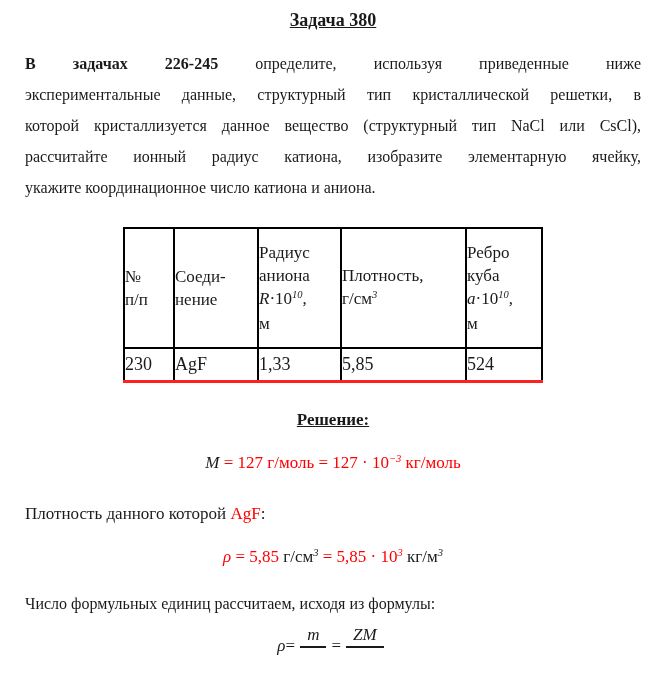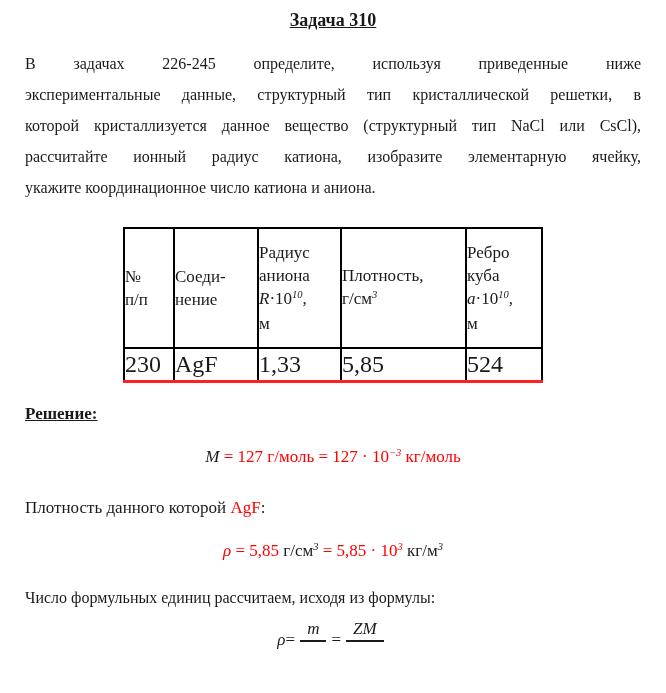--- a/index.html
+++ b/index.html
@@ -15,43 +15,43 @@
     text-align: center; font-size: 18px; font-weight: bold;
     text-decoration: underline; line-height: 21px;
   }
 
   .intro { margin-top: 17px; font-size: 16px; }
   .jline {
     line-height: 31px; text-align: justify; text-align-last: justify;
     width: 616px;
   }
   .jline-last { text-align: center; text-align-last: left; }
-  .intro b { font-weight: normal; }
+  .intro b { font-weight: bold; }
 
   table.data-table {
     margin: 24px auto 0; border-collapse: collapse; table-layout: fixed;
     width: 418px;
   }
   table.data-table th, table.data-table td {
     border: 2px solid #000000; text-align: left; vertical-align: middle;
     font-weight: normal; font-size: 17px;
   }
   tr.header-row { height: 120px; }
   tr.header-row th { line-height: 23px; }
   tr.data-row { height: 33px; }
-  tr.data-row td { font-size: 24px; }
+  tr.data-row td { font-size: 18px; }
   table.data-table { border-bottom: 3px solid #ff2020; }
   .col-num { width: 50px; } .col-comp { width: 84px; } .col-rad { width: 83px; }
   .col-dens { width: 125px; } .col-edge { width: 76px; }
   .pre { white-space: pre-line; }
   .var { font-style: italic; }
   .sup { font-size: 0.62em; position: relative; top: -0.55em; font-style: italic; }
 
   .solution-heading {
-    margin-top: 20px; font-size: 17px; font-weight: bold;
+    margin-top: 26px; text-align: center; font-size: 17px; font-weight: bold;
     text-decoration: underline; line-height: 21px;
   }
   .label-line { margin-top: 24px; font-size: 17px; line-height: 21px; }
   .label-line.density { margin-top: 28px; }
   .red { color: #ff0000; }
   .formula {
     text-align: center; font-size: 17px; line-height: 21px;
   }
   .m-formula { margin-top: 22px; }
   .rho-formula { margin-top: 22px; }
@@ -61,21 +61,21 @@
   .frac { display: inline-block; vertical-align: middle; text-align: center; margin: 0 5px; }
   .frac .num { display: block; padding: 0 7px 2px; line-height: 19px; }
   .frac .bar { display: block; height: 0; border-top: 2px solid #1a1a1a; }
   .frac .den { display: block; height: 22px; }
 </style>
 </head>
 <body>
 
 <div class="page">
 
-  <div class="title">Задача 310</div>
+  <div class="title">Задача 380</div>
 
   <div class="intro">
     <div class="jline"><b>В задачах 226-245</b> <span>определите, используя приведенные ниже</span></div>
     <div class="jline">экспериментальные данные, структурный тип кристаллической решетки, в</div>
     <div class="jline">которой кристаллизуется данное вещество (структурный тип NaCl или CsCl),</div>
     <div class="jline">рассчитайте ионный радиус катиона, изобразите элементарную ячейку,</div>
     <div class="jline jline-last">укажите координационное число катиона и аниона.</div>
   </div>
 
   <table class="data-table">

